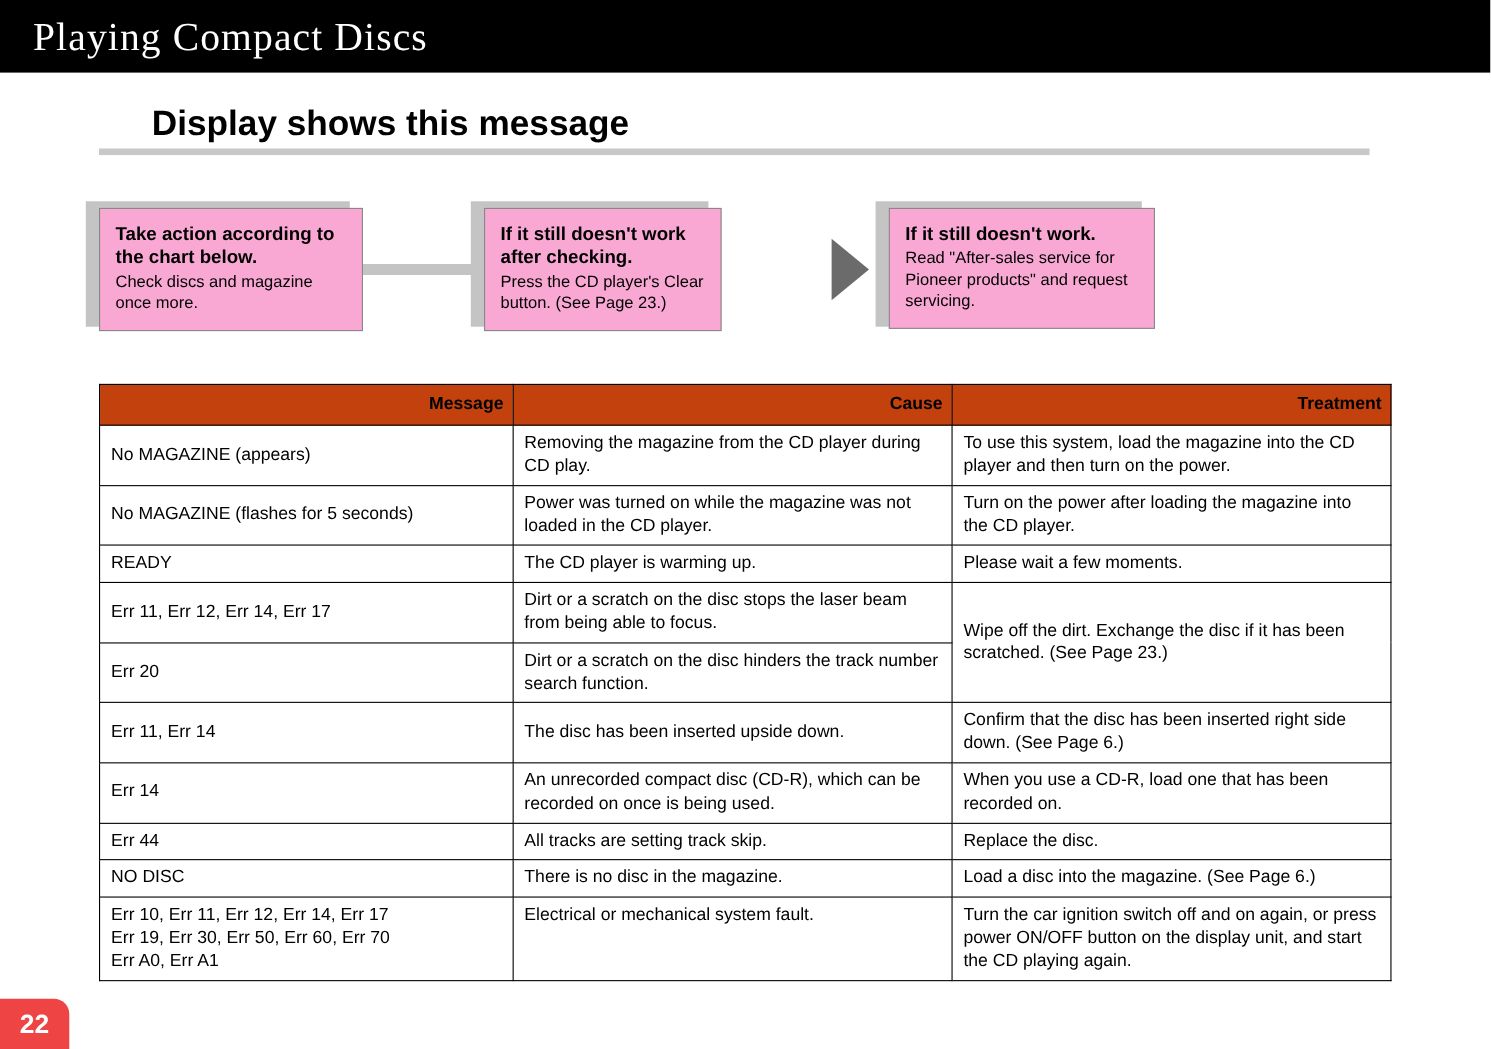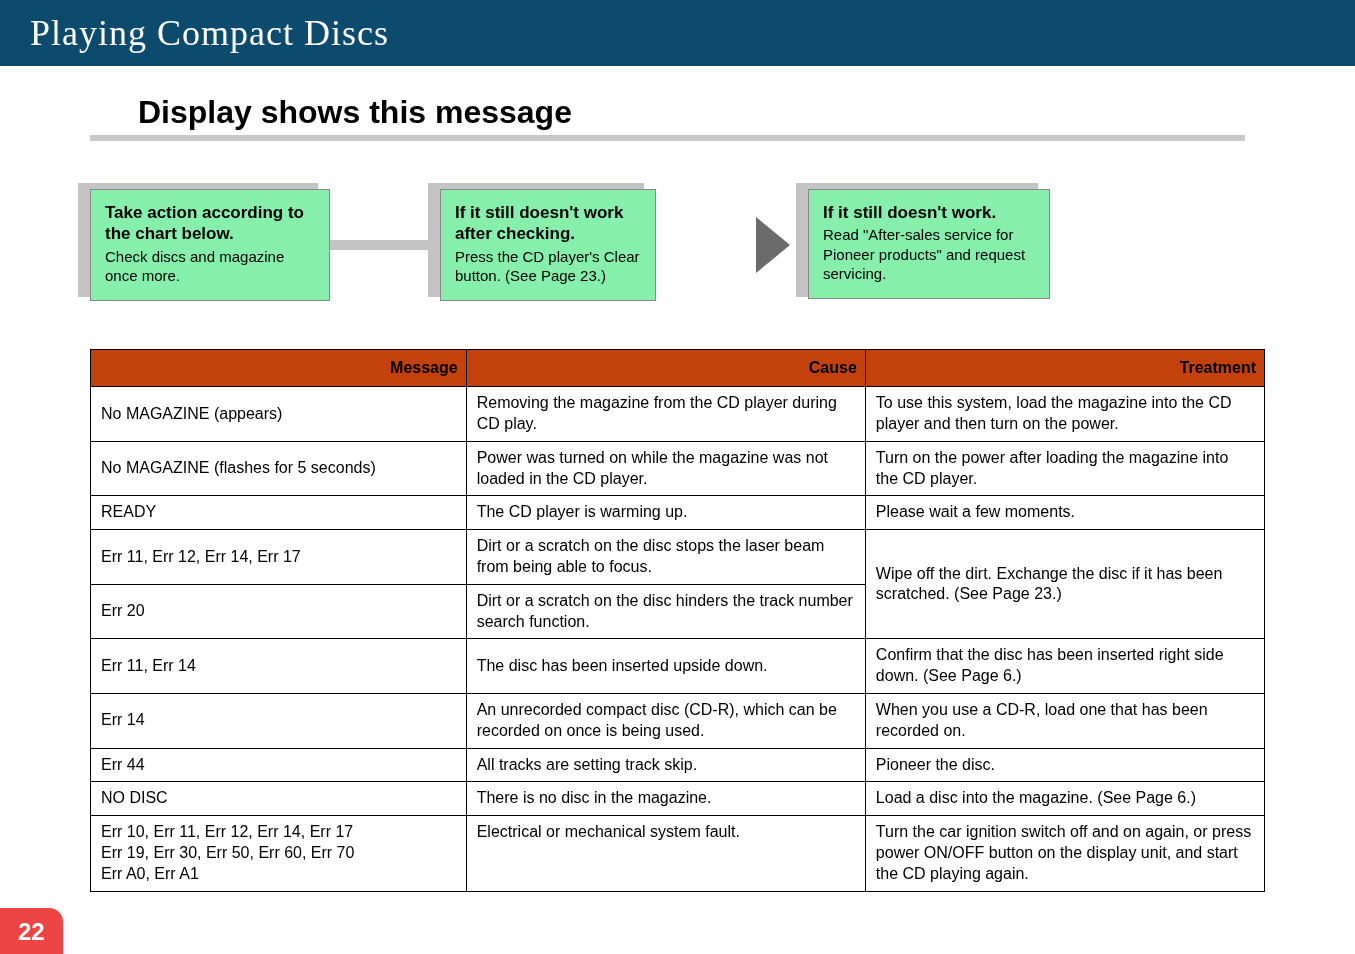--- a/index.html
+++ b/index.html
@@ -8,21 +8,21 @@
       box-sizing: border-box;
     }
     body {
       font-family: Arial, Helvetica, sans-serif;
       background: #fff;
       width: 1355px;
       height: 954px;
       position: relative;
     }
     .header-bar {
-      background: #0c4a6e;
+      background: #000000;
       color: #fff;
       padding: 12px 30px;
       font-family: Georgia, 'Times New Roman', serif;
       font-size: 36px;
       font-weight: 500;
       letter-spacing: 1px;
     }
     .subtitle-wrap {
       margin: 28px 0 0 138px;
     }
@@ -52,21 +52,21 @@
       position: absolute;
       top: -6px;
       left: -12px;
       right: 12px;
       bottom: 4px;
       background: #c4c4c4;
       z-index: 0;
     }
     .flow-content {
       position: relative;
-      background: #86efac;
+      background: #f9a8d4;
       border: 1px solid #888;
       padding: 12px 14px 14px 14px;
       z-index: 1;
     }
     .flow-content-1 { width: 240px; }
     .flow-content-2 { width: 216px; }
     .flow-content-3 { width: 242px; }
     .flow-title {
       font-size: 17px;
       font-weight: bold;
@@ -220,21 +220,21 @@
         <td>Confirm that the disc has been inserted right side down. (See Page 6.)</td>
       </tr>
       <tr>
         <td>Err 14</td>
         <td>An unrecorded compact disc (CD-R), which can be recorded on once is being used.</td>
         <td>When you use a CD-R, load one that has been recorded on.</td>
       </tr>
       <tr>
         <td>Err 44</td>
         <td>All tracks are setting track skip.</td>
-        <td>Pioneer the disc.</td>
+        <td>Replace the disc.</td>
       </tr>
       <tr>
         <td>NO DISC</td>
         <td>There is no disc in the magazine.</td>
         <td>Load a disc into the magazine. (See Page 6.)</td>
       </tr>
       <tr>
         <td style="white-space:pre-line; vertical-align:top">Err 10, Err 11, Err 12, Err 14, Err 17
 Err 19, Err 30, Err 50, Err 60, Err 70
 Err A0, Err A1</td>

